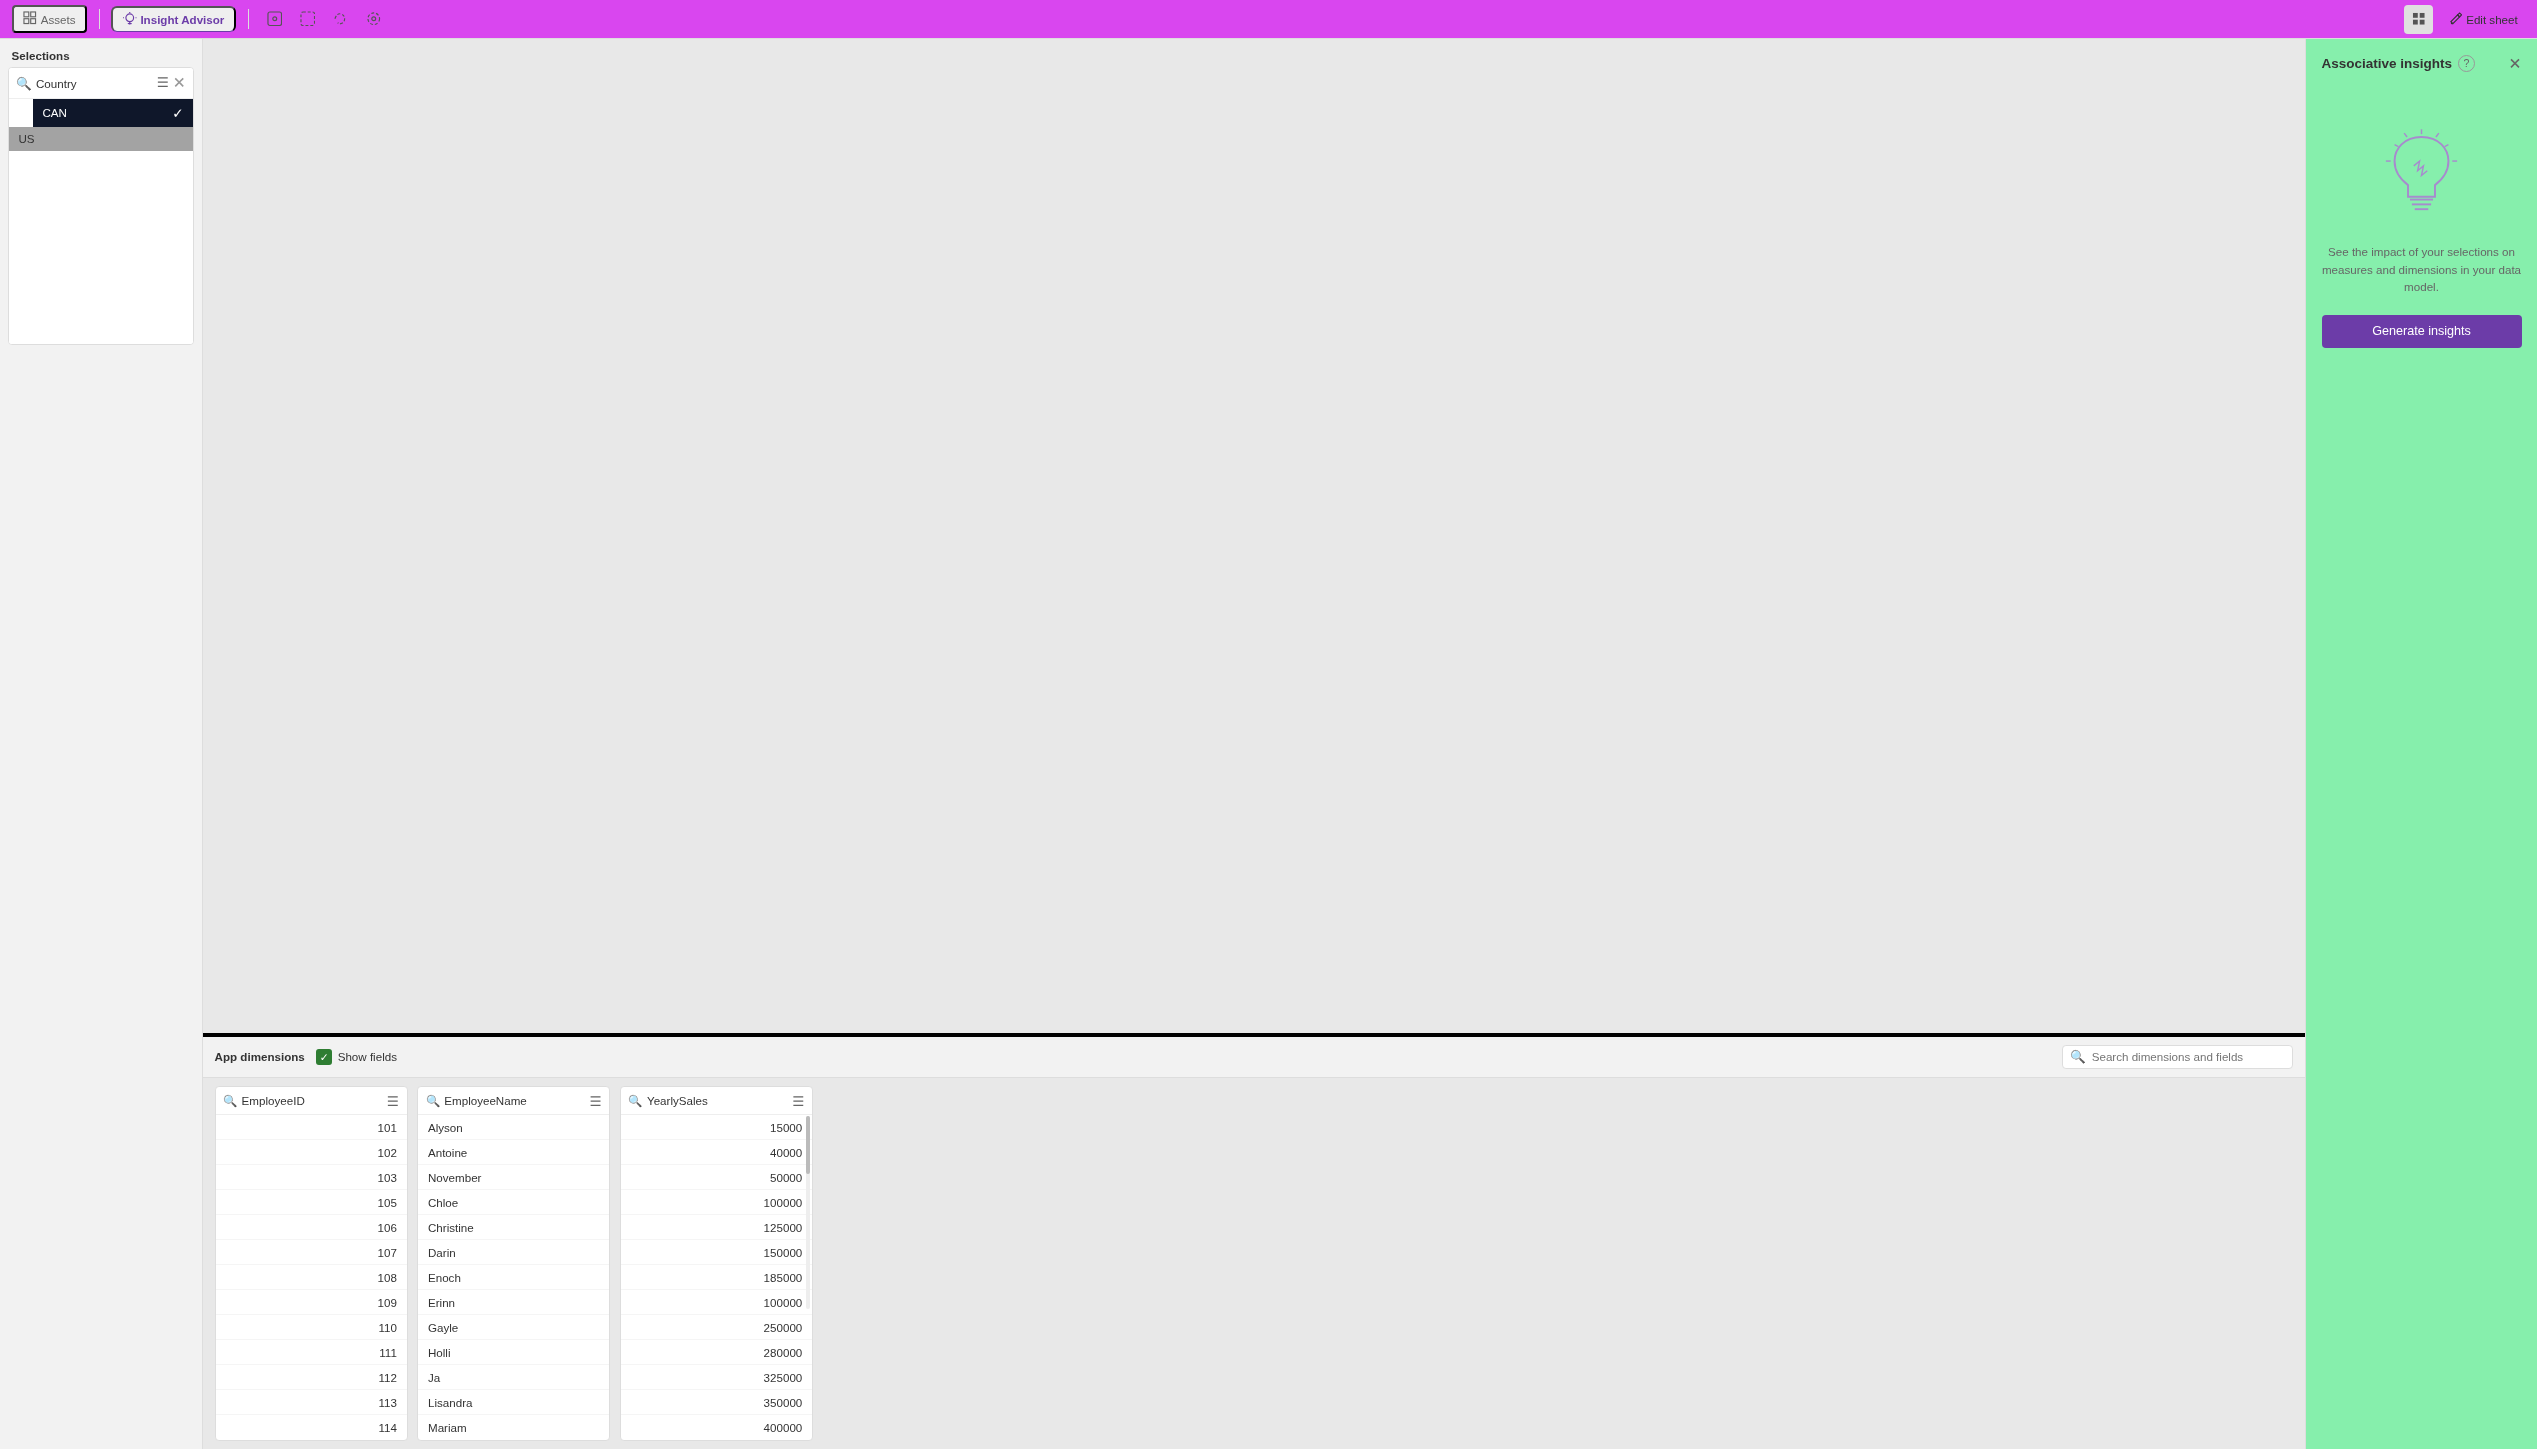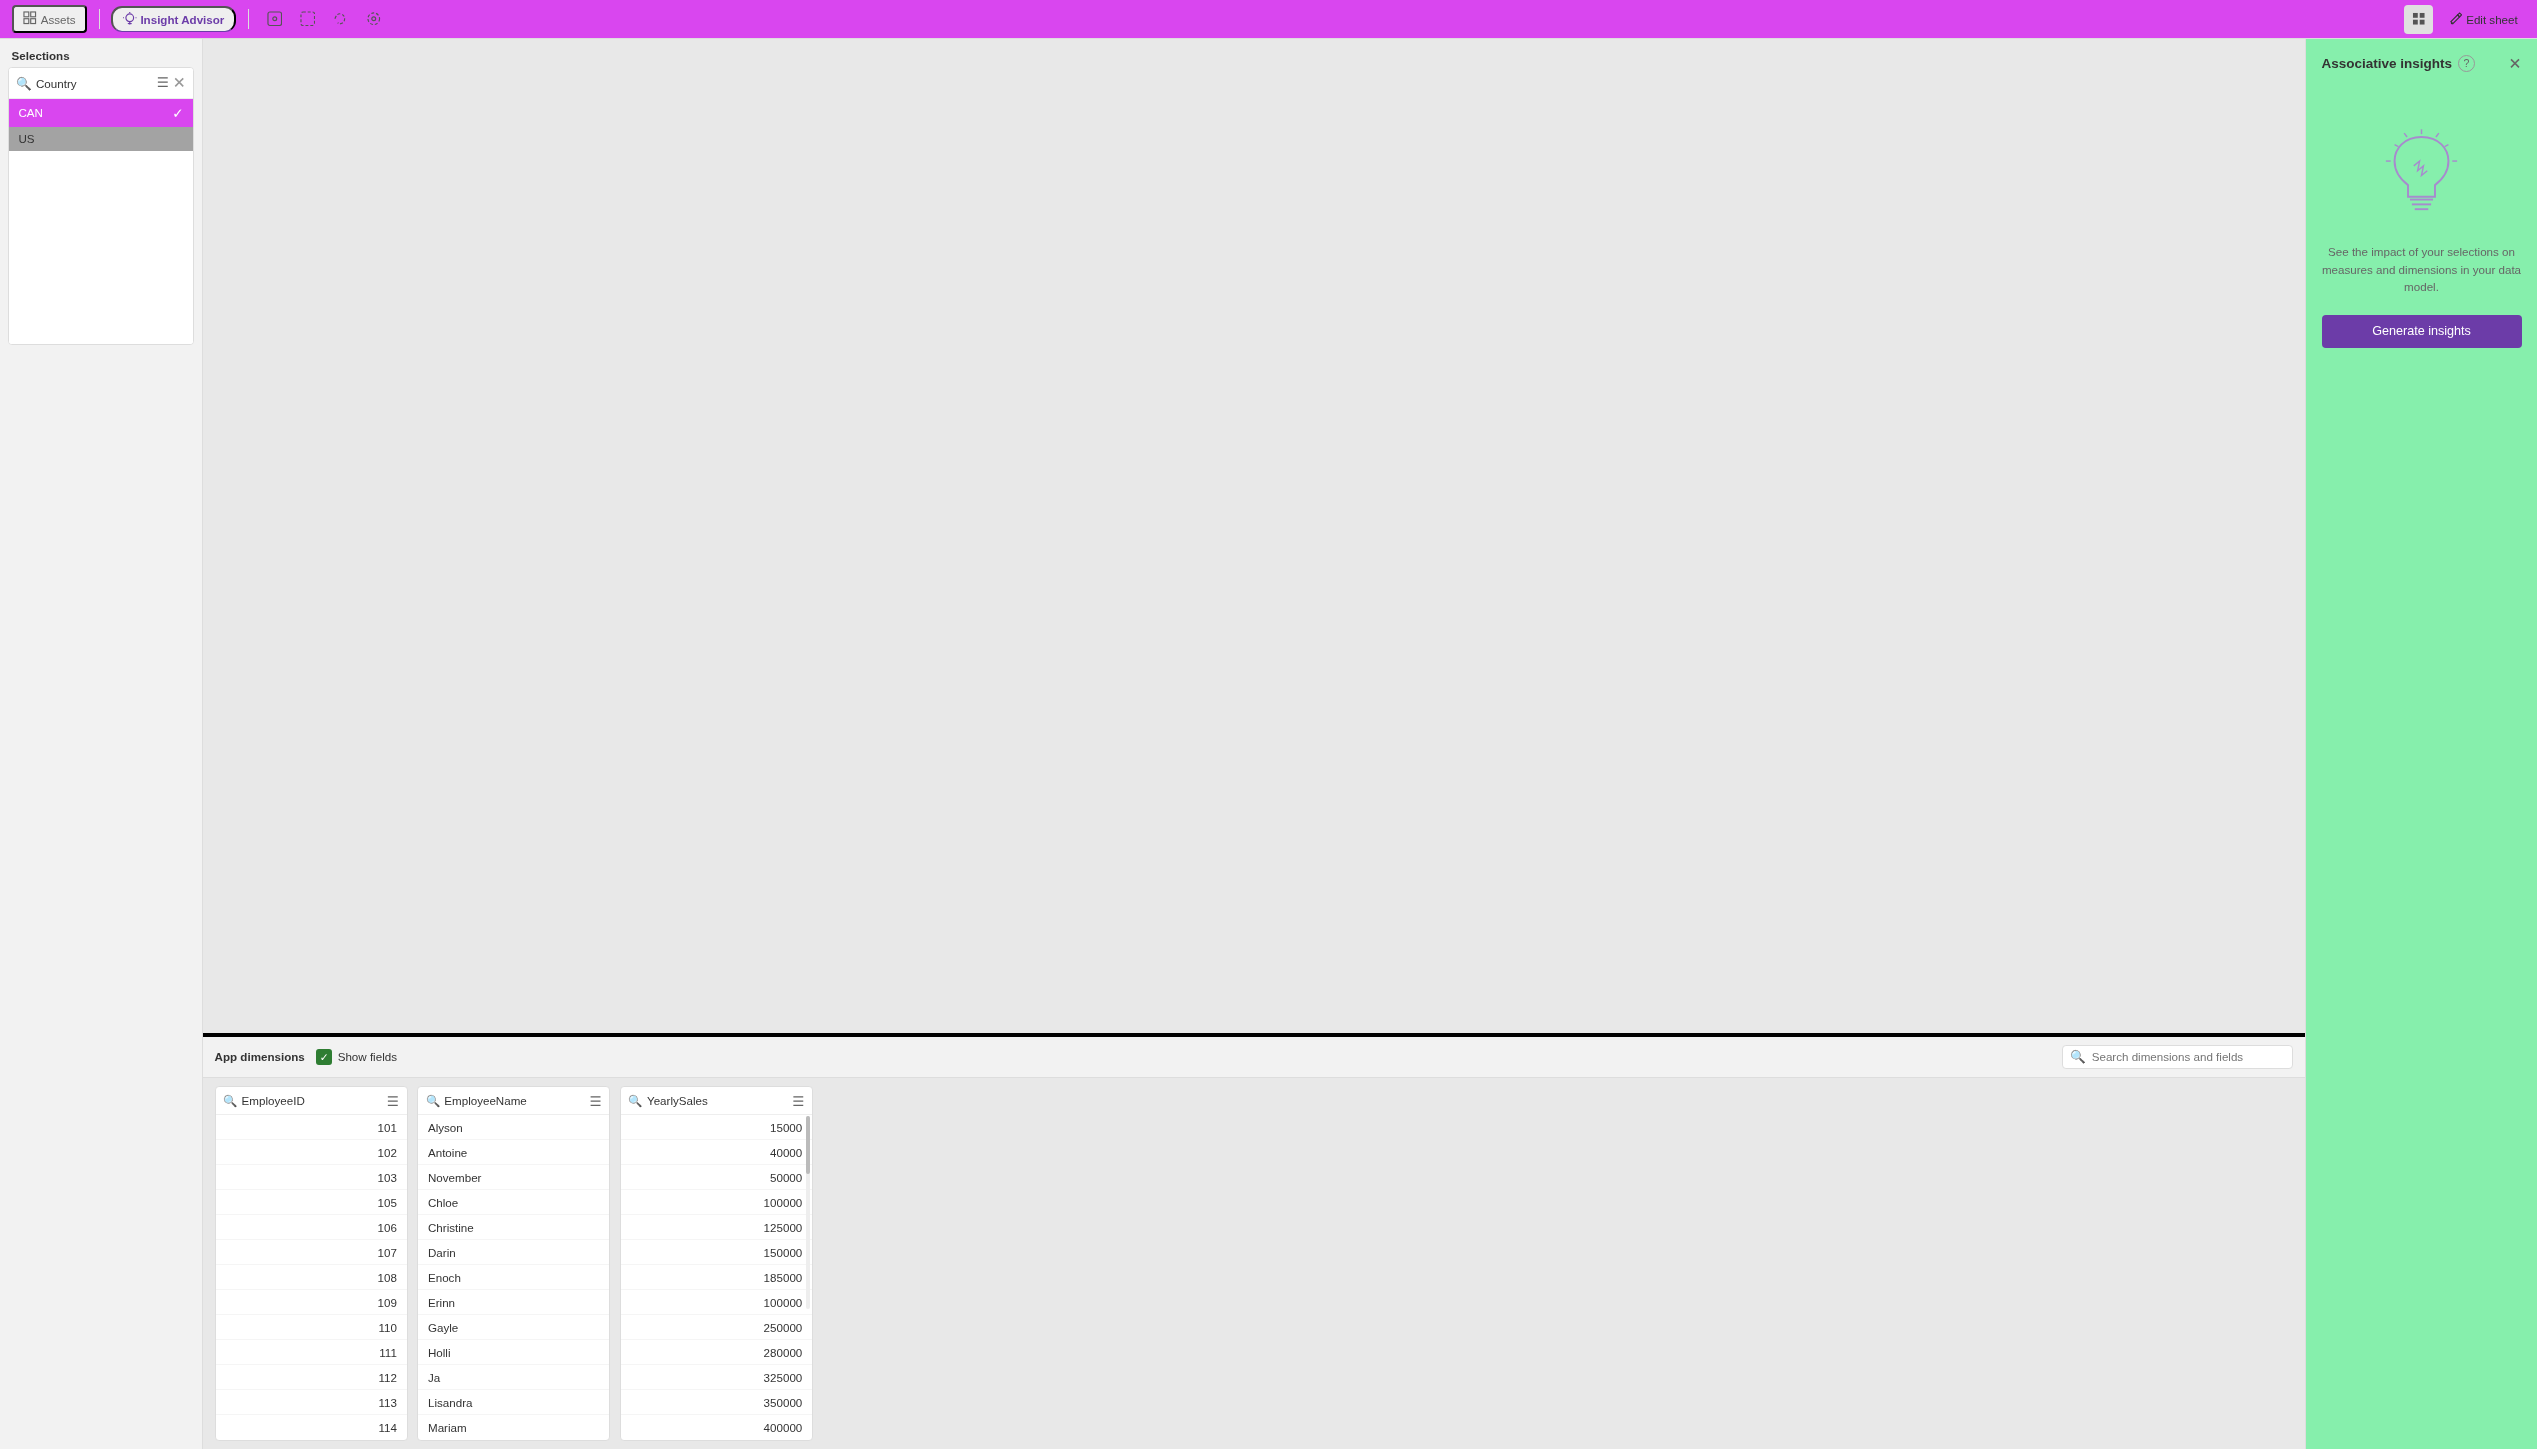--- a/index.html
+++ b/index.html
@@ -11,21 +11,21 @@
       background: #d946ef; border-bottom: 1px solid #ddd;
       padding: 0 11.6px; gap: 7.7px;
     }
     .topbar-assets {
       display: flex; align-items: center; gap: 3.9px;
       padding: 3.9px 9.7px; border-radius: 3.9px;
       color: #666; font-size: 11.6px; cursor: pointer;
     }
     .topbar-insight {
       display: flex; align-items: center; gap: 3.9px;
-      padding: 3.9px 9.7px; border-radius: 11px;
+      padding: 3.9px 9.7px; border-radius: 6px;
       color: #6c3ca8; font-size: 11.6px; font-weight: 600; cursor: pointer;
       border-bottom: 1.9px solid #6c3ca8;
     }
     .topbar-sep { width: 1px; height: 19.3px; background: #ddd; margin: 0 3.9px; }
     .topbar-icons { display: flex; gap: 3.9px; align-items: center; }
     .topbar-icon-btn {
       width: 29px; height: 29px; border: none; background: transparent;
       cursor: pointer; display: flex; align-items: center; justify-content: center;
       border-radius: 3.9px; color: #555;
     }
@@ -61,21 +61,21 @@
       border-bottom: 1px solid #eee; background: #fff; gap: 3.9px;
     }
     .filter-pane-search {
       flex: 1; font-size: 11.6px; color: #333; font-weight: 500;
     }
     .filter-pane-icons { display: flex; gap: 3.9px; }
     .filter-icon { color: #666; font-size: 13.5px; cursor: pointer; }
     .filter-item {
       padding: 5.8px 9.7px; font-size: 11.6px; cursor: pointer; display: flex; align-items: center; justify-content: space-between;
     }
-    .filter-item.selected { background: #d946ef; color: #fff; }
+    .filter-item.selected { background: #0f172a; color: #fff; margin-left: 24px; }
     .filter-item.white { background: #a3a3a3; color: #333; }
     .filter-item.empty-area { height: 193px; background: #fff; }
     .checkmark { font-size: 13.5px; }
 
     
     .content-area {
       flex: 1; background: #e8e8e8; display: flex; flex-direction: column;
       overflow: hidden;
     }
     .content-top { flex: 1; }

